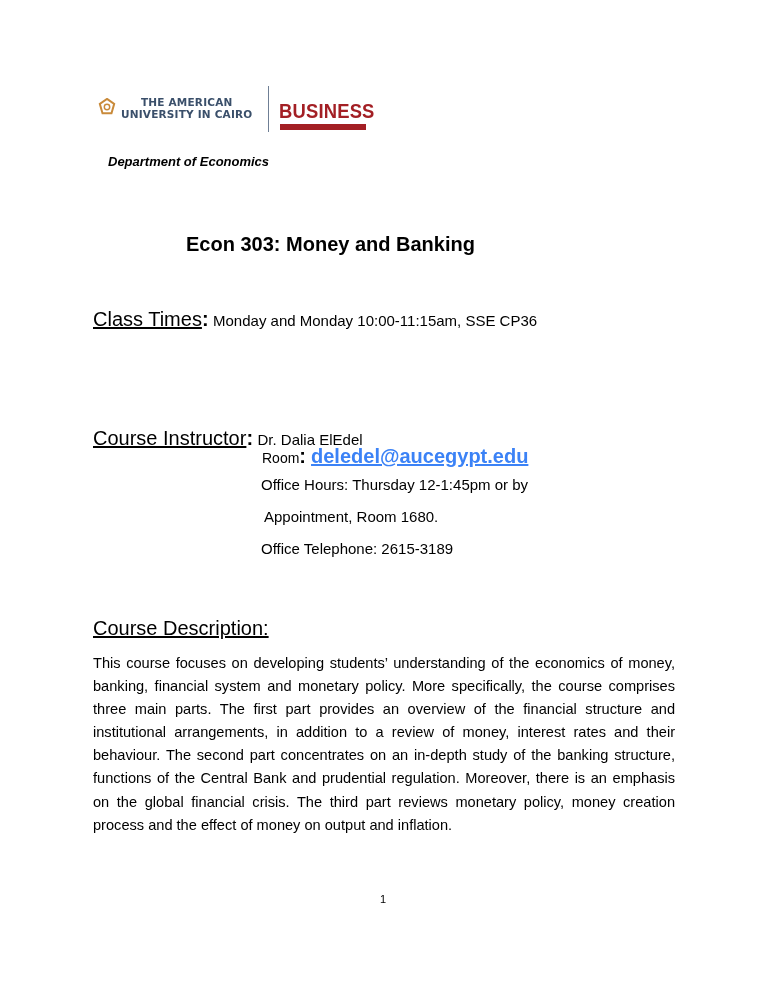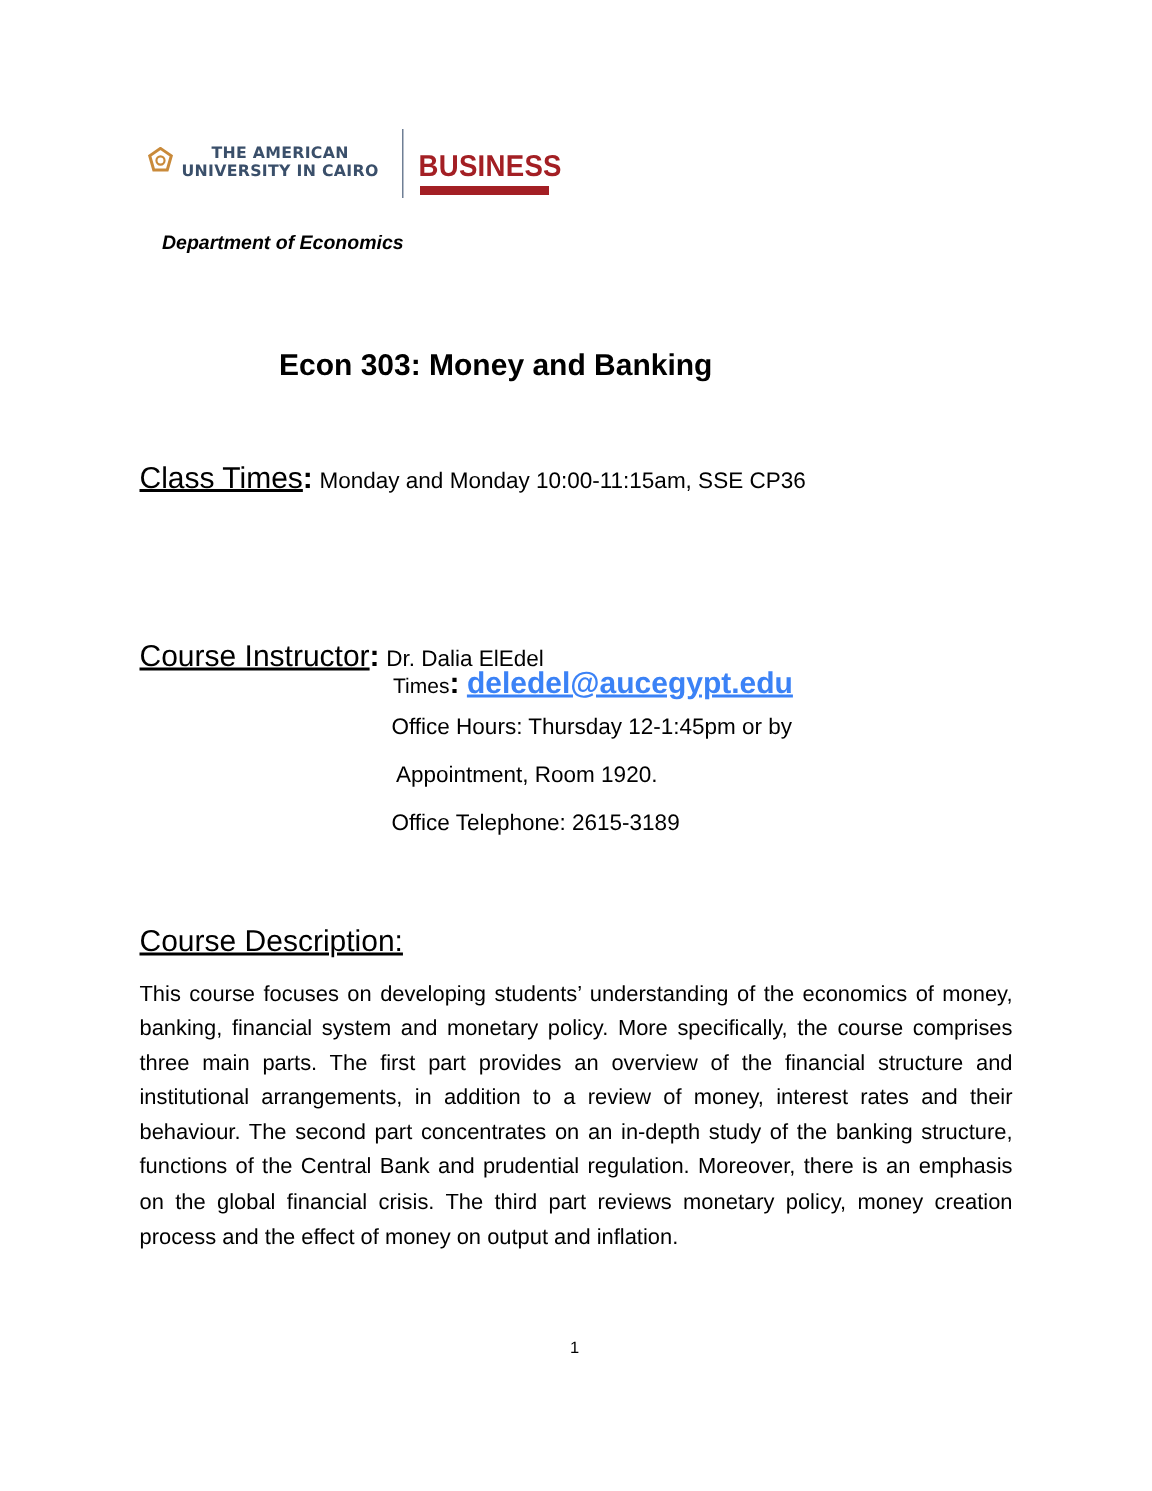--- a/index.html
+++ b/index.html
@@ -58,24 +58,24 @@
   <span class="section-label">Class Times</span><span class="section-colon">:</span>
   <span class="line-text">Monday and Monday 10:00-11:15am, SSE CP36</span>
 </div>
 
 <div class="abs instructor">
   <span class="section-label">Course Instructor</span><span class="section-colon">:</span>
   <span class="line-text">Dr. Dalia ElEdel</span>
 </div>
 
 <div class="abs email-row">
-  <span class="email-label">Times</span><span class="email-colon">:</span><a class="email-link">deledel@aucegypt.edu</a>
+  <span class="email-label">Room</span><span class="email-colon">:</span><a class="email-link">deledel@aucegypt.edu</a>
 </div>
 
 <div class="abs office-hours">Office Hours: Thursday 12-1:45pm or by</div>
-<div class="abs appointment">Appointment, Room 1920.</div>
+<div class="abs appointment">Appointment, Room 1680.</div>
 <div class="abs telephone">Office Telephone: 2615-3189</div>
 
 <div class="abs desc-heading section-label">Course Description:</div>
 
 <div class="abs desc-body">This course focuses on developing students’ understanding of the economics of money, banking, financial system and monetary policy. More specifically, the course comprises three main parts. The first part provides an overview of the financial structure and institutional arrangements, in addition to a review of money, interest rates and their behaviour. The second part concentrates on an in-depth study of the banking structure, functions of the Central Bank and prudential regulation. Moreover, there is an emphasis on the global financial crisis. The third part reviews monetary policy, money creation process and the effect of money on output and inflation.</div>
 
 <div class="abs page-num">1</div>
 
 </body></html>

